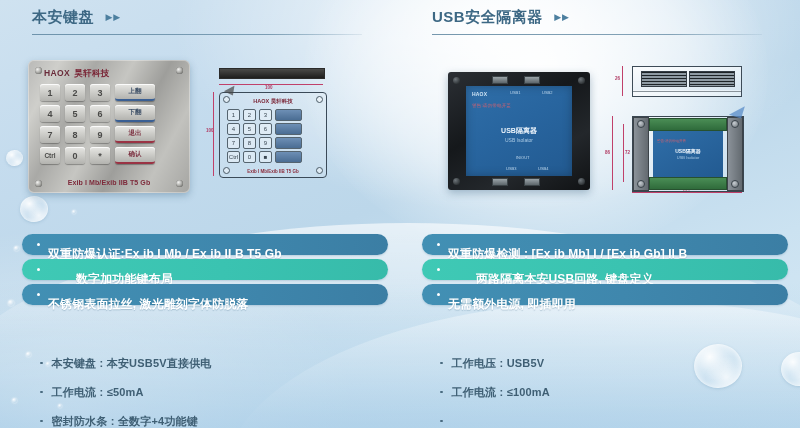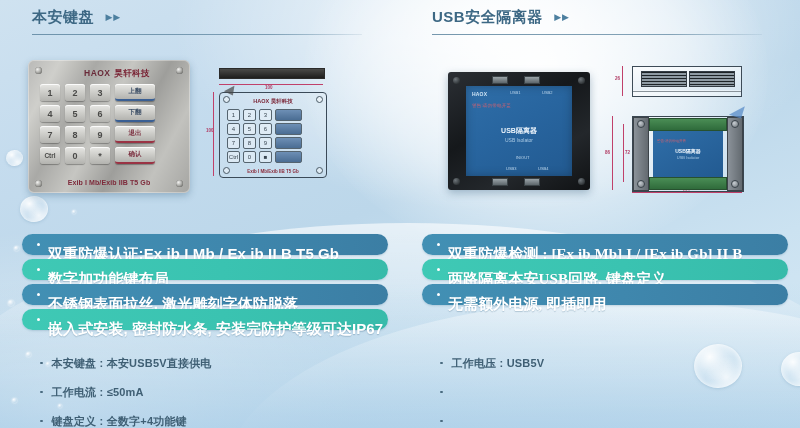--- a/index.html
+++ b/index.html
@@ -124,32 +124,32 @@
   .pill {
     position: relative;
     height: 21px;
     border-radius: 11px;
     margin-bottom: 4px;
     display: flex;
     align-items: center;
     box-shadow: 0 1px 2px rgba(60,110,140,0.22);
   }
   .pill-a { background: linear-gradient(92deg, #4290b4 0%, #3f87ad 55%, #3b7ea4 100%); }
-  .pill-b { background: linear-gradient(92deg, #3fc9b5 0%, #3ac3b1 55%, #37bbaa 100%); }
+  .pill-b { background: linear-gradient(92deg, #3fc9b5 0%, #3ac3b1 55%, #37bbaa 100%); gap: 28px; }
   .pill-dot {
     width: 3px; height: 3px;
     border-radius: 50%;
     background: #ffffff;
     margin-left: 15px;
     margin-right: 8px;
     flex: 0 0 auto;
   }
   .pill-text {
     color: #ffffff;
-    font-size: 15px;
+    font-size: 12px;
     font-weight: bold;
     letter-spacing: 0.1px;
     white-space: nowrap;
     text-shadow: 0 1px 1px rgba(30,80,110,0.25);
     margin-top: 20px;
   }
 
   
   .spec-list {
     position: absolute;
@@ -186,21 +186,21 @@
     height: 133px;
     border-radius: 6px;
     background:
       linear-gradient(118deg, #b9b9b7 0%, #cfcfcb 14%, #a9a9a6 30%, #c6c6c2 46%, #9e9e9b 62%, #c2c2be 80%, #a5a5a2 100%);
     box-shadow: 0 3px 7px rgba(70,110,140,0.38), inset 0 0 0 1px rgba(255,255,255,0.35);
     overflow: hidden;
   }
   .kp-brand {
     position: absolute;
     top: 8px; left: 0; right: 0;
-    text-align: center;
+    text-align: left;
     font-size: 8.5px;
     font-weight: bold;
     color: #6a2b3a;
     letter-spacing: 0.4px;
     padding-left: 16px;
   }
   .kp-brand .cn { color: #7a2536; margin-left: 4px; }
   .kp-cert {
     position: absolute;
     bottom: 7px; left: 0; right: 0;
@@ -527,51 +527,47 @@
         <span class="pill-text">双重防爆认证:Ex ib I Mb / Ex ib II B T5 Gb</span>
       </div>
       <div class="pill pill-b">
         <span class="pill-dot"></span>
         <span class="pill-text">数字加功能键布局</span>
       </div>
       <div class="pill pill-a">
         <span class="pill-dot"></span>
         <span class="pill-text">不锈钢表面拉丝, 激光雕刻字体防脱落</span>
       </div>
-      <div class="pill pill-b">
-        <span class="pill-dot"></span>
-        <span class="pill-text">嵌入式安装, 密封防水条, 安装完防护等级可达IP67</span>
-      </div>
     </div>
 
     <div class="spec-list" style="top:352px;">
       <div class="spec-row">
         <span class="spec-dot"></span>
         <span class="spec-text">本安键盘 : 本安USB5V直接供电</span>
       </div>
       <div class="spec-row">
         <span class="spec-dot"></span>
         <span class="spec-text">工作电流 : ≤50mA</span>
       </div>
       <div class="spec-row">
         <span class="spec-dot"></span>
-        <span class="spec-text">键盘定义 : 全数字+4功能键</span>
+        <span class="spec-text">密封防水条 : 全数字+4功能键</span>
       </div>
     </div>
   </div>
 
   <div class="col col-right">
 
     <div class="sec-head" style="left:32px;">
       <span class="sec-title">USB安全隔离器</span>
       <span class="chev">▶▶</span>
       <div class="sec-rule"></div>
     </div>
 
-    <div class="pill-list" style="top:234px;font-family:Liberation Serif, serif;">
+    <div class="pill-list" style="top:234px;">
       <div class="pill pill-a">
         <span class="pill-dot"></span>
         <span class="pill-text">双重防爆检测 : [Ex ib Mb] I / [Ex ib Gb] II B</span>
       </div>
       <div class="pill pill-b">
         <span class="pill-dot"></span>
         <span class="pill-text">两路隔离本安USB回路, 键盘定义</span>
       </div>
       <div class="pill pill-a">
         <span class="pill-dot"></span>
@@ -579,20 +575,21 @@
       </div>
     </div>
 
     <div class="spec-list" style="top:352px;">
       <div class="spec-row">
         <span class="spec-dot"></span>
         <span class="spec-text">工作电压 : USB5V</span>
       </div>
       <div class="spec-row">
         <span class="spec-dot"></span>
+        <span class="spec-text">工作电流 : ≤100mA</span>
       </div>
       <div class="spec-row">
         <span class="spec-dot"></span>
       </div>
     </div>
   </div>
 
   <div class="isolator">
     <div class="iso-port" style="left:44px; top:4px;"></div>
     <div class="iso-port" style="left:76px; top:4px;"></div>

